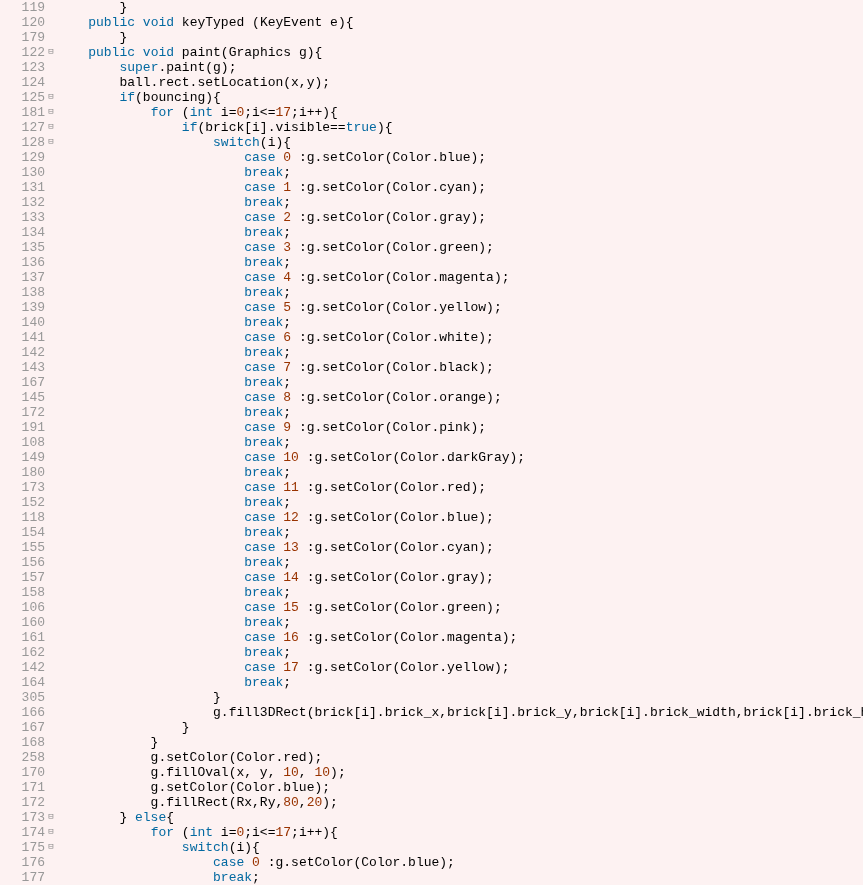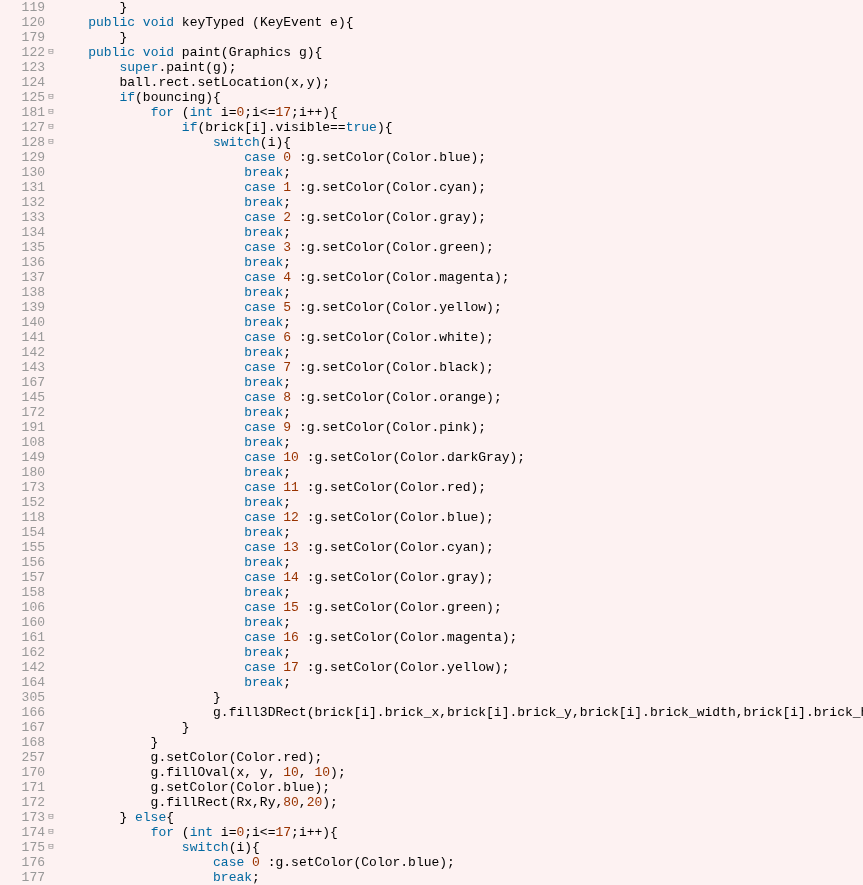--- a/index.html
+++ b/index.html
@@ -90,21 +90,21 @@
       <div class="ln">106</div>
       <div class="ln">160</div>
       <div class="ln">161</div>
       <div class="ln">162</div>
       <div class="ln">142</div>
       <div class="ln">164</div>
       <div class="ln">305</div>
       <div class="ln">166</div>
       <div class="ln">167</div>
       <div class="ln">168</div>
-      <div class="ln">257</div>
+      <div class="ln">258</div>
       <div class="ln">170</div>
       <div class="ln">171</div>
       <div class="ln">172</div>
       <div class="ln">173</div>
       <div class="ln">174</div>
       <div class="ln">175</div>
       <div class="ln">176</div>
       <div class="ln">177</div>
     </div>
   <div class="fold" id="fold">

